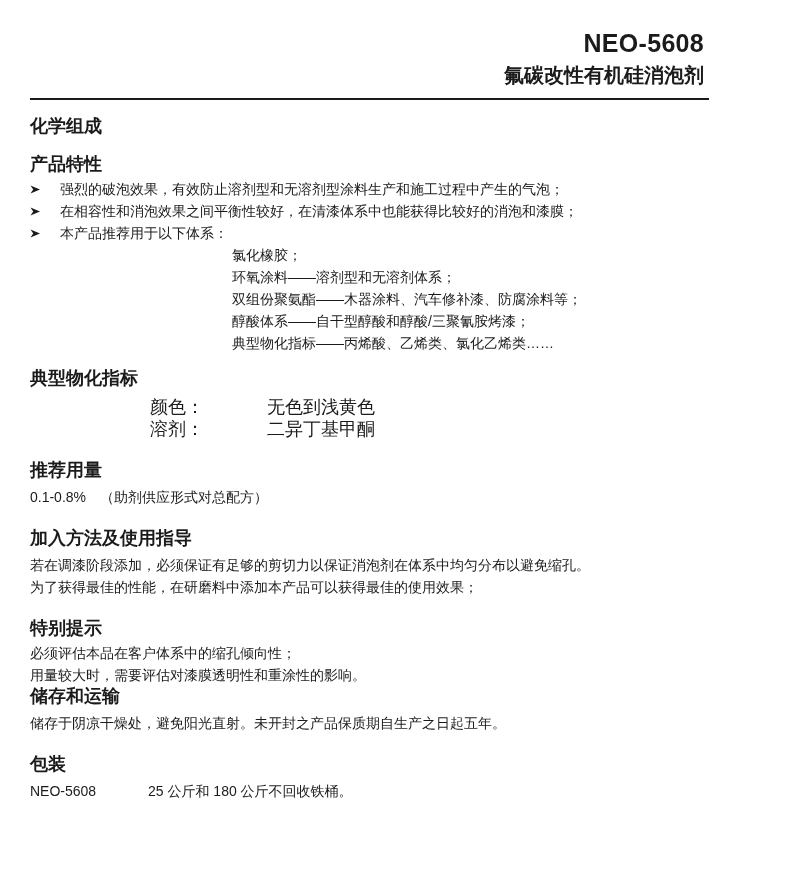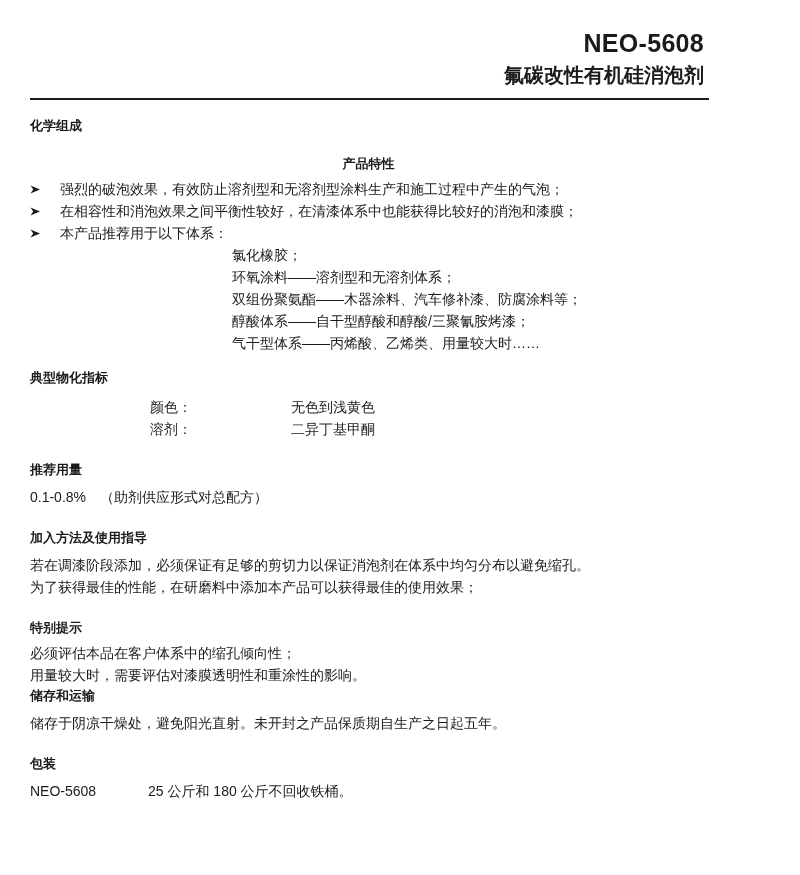--- a/index.html
+++ b/index.html
@@ -33,26 +33,26 @@
     margin-top: 6px;
   }
   .header-rule {
     height: 0;
     border-top: 2px solid #1b1b1b;
     margin: 11px 23px 0 30px;
   }
   
   .content { margin: 0 25px 0 30px; }
   .section-title {
-    font-size: 13px;
+    font-size: 18px;
     font-weight: 700;
     line-height: 20px;
   }
   .t-chemical   { margin-top: 16px; }
-  .t-features   { margin-top: 18px; text-align: center; }
+  .t-features   { margin-top: 18px; }
   .t-properties { margin-top: 14px; }
   .t-dosage     { margin-top: 20px; }
   .t-usage      { margin-top: 20px; }
   .t-special    { margin-top: 20px; }
   .t-storage    { }
   .t-packaging  { margin-top: 20px; }
 
   .body-text {
     font-size: 14px;
     line-height: 22px;
@@ -77,23 +77,22 @@
   .bullet-marker svg { display: block; }
 
   
   .systems-list { margin-left: 202px; }
   .systems-list .body-text { line-height: 22px; }
 
   
   .props-table { margin-top: 8px; }
   .props-row {
     display: flex;
-    font-size: 14px;
-    line-height: 22px;
-    gap: 24px;
+    font-size: 18px;
+    line-height: 22px;
   }
   .props-label { width: 117px; flex: 0 0 117px; margin-left: 120px; }
   .props-value { }
 
   
   .dosage-line { margin-top: 6px; font-size: 14px; line-height: 22px; }
   .dosage-note { margin-left: 14px; text-align: right; }
 
   .para { margin-top: 6px; }
   .para-tight { margin-top: 4px; }
@@ -147,21 +146,21 @@
             </svg>
         </span>
         <span>本产品推荐用于以下体系：</span>
       </div>
     </div>
     <div class="systems-list">
       <div class="body-text">氯化橡胶；</div>
       <div class="body-text">环氧涂料——溶剂型和无溶剂体系；</div>
       <div class="body-text">双组份聚氨酯——木器涂料、汽车修补漆、防腐涂料等；</div>
       <div class="body-text">醇酸体系——自干型醇酸和醇酸/三聚氰胺烤漆；</div>
-      <div class="body-text">气干型体系——丙烯酸、乙烯类、用量较大时……</div>
+      <div class="body-text">典型物化指标——丙烯酸、乙烯类、氯化乙烯类……</div>
     </div>
 
     <div class="section-title t-properties">典型物化指标</div>
     <div class="props-table">
       <div class="props-row">
         <span class="props-label">颜色：</span>
         <span class="props-value">无色到浅黄色</span>
       </div>
       <div class="props-row">
         <span class="props-label">溶剂：</span>

